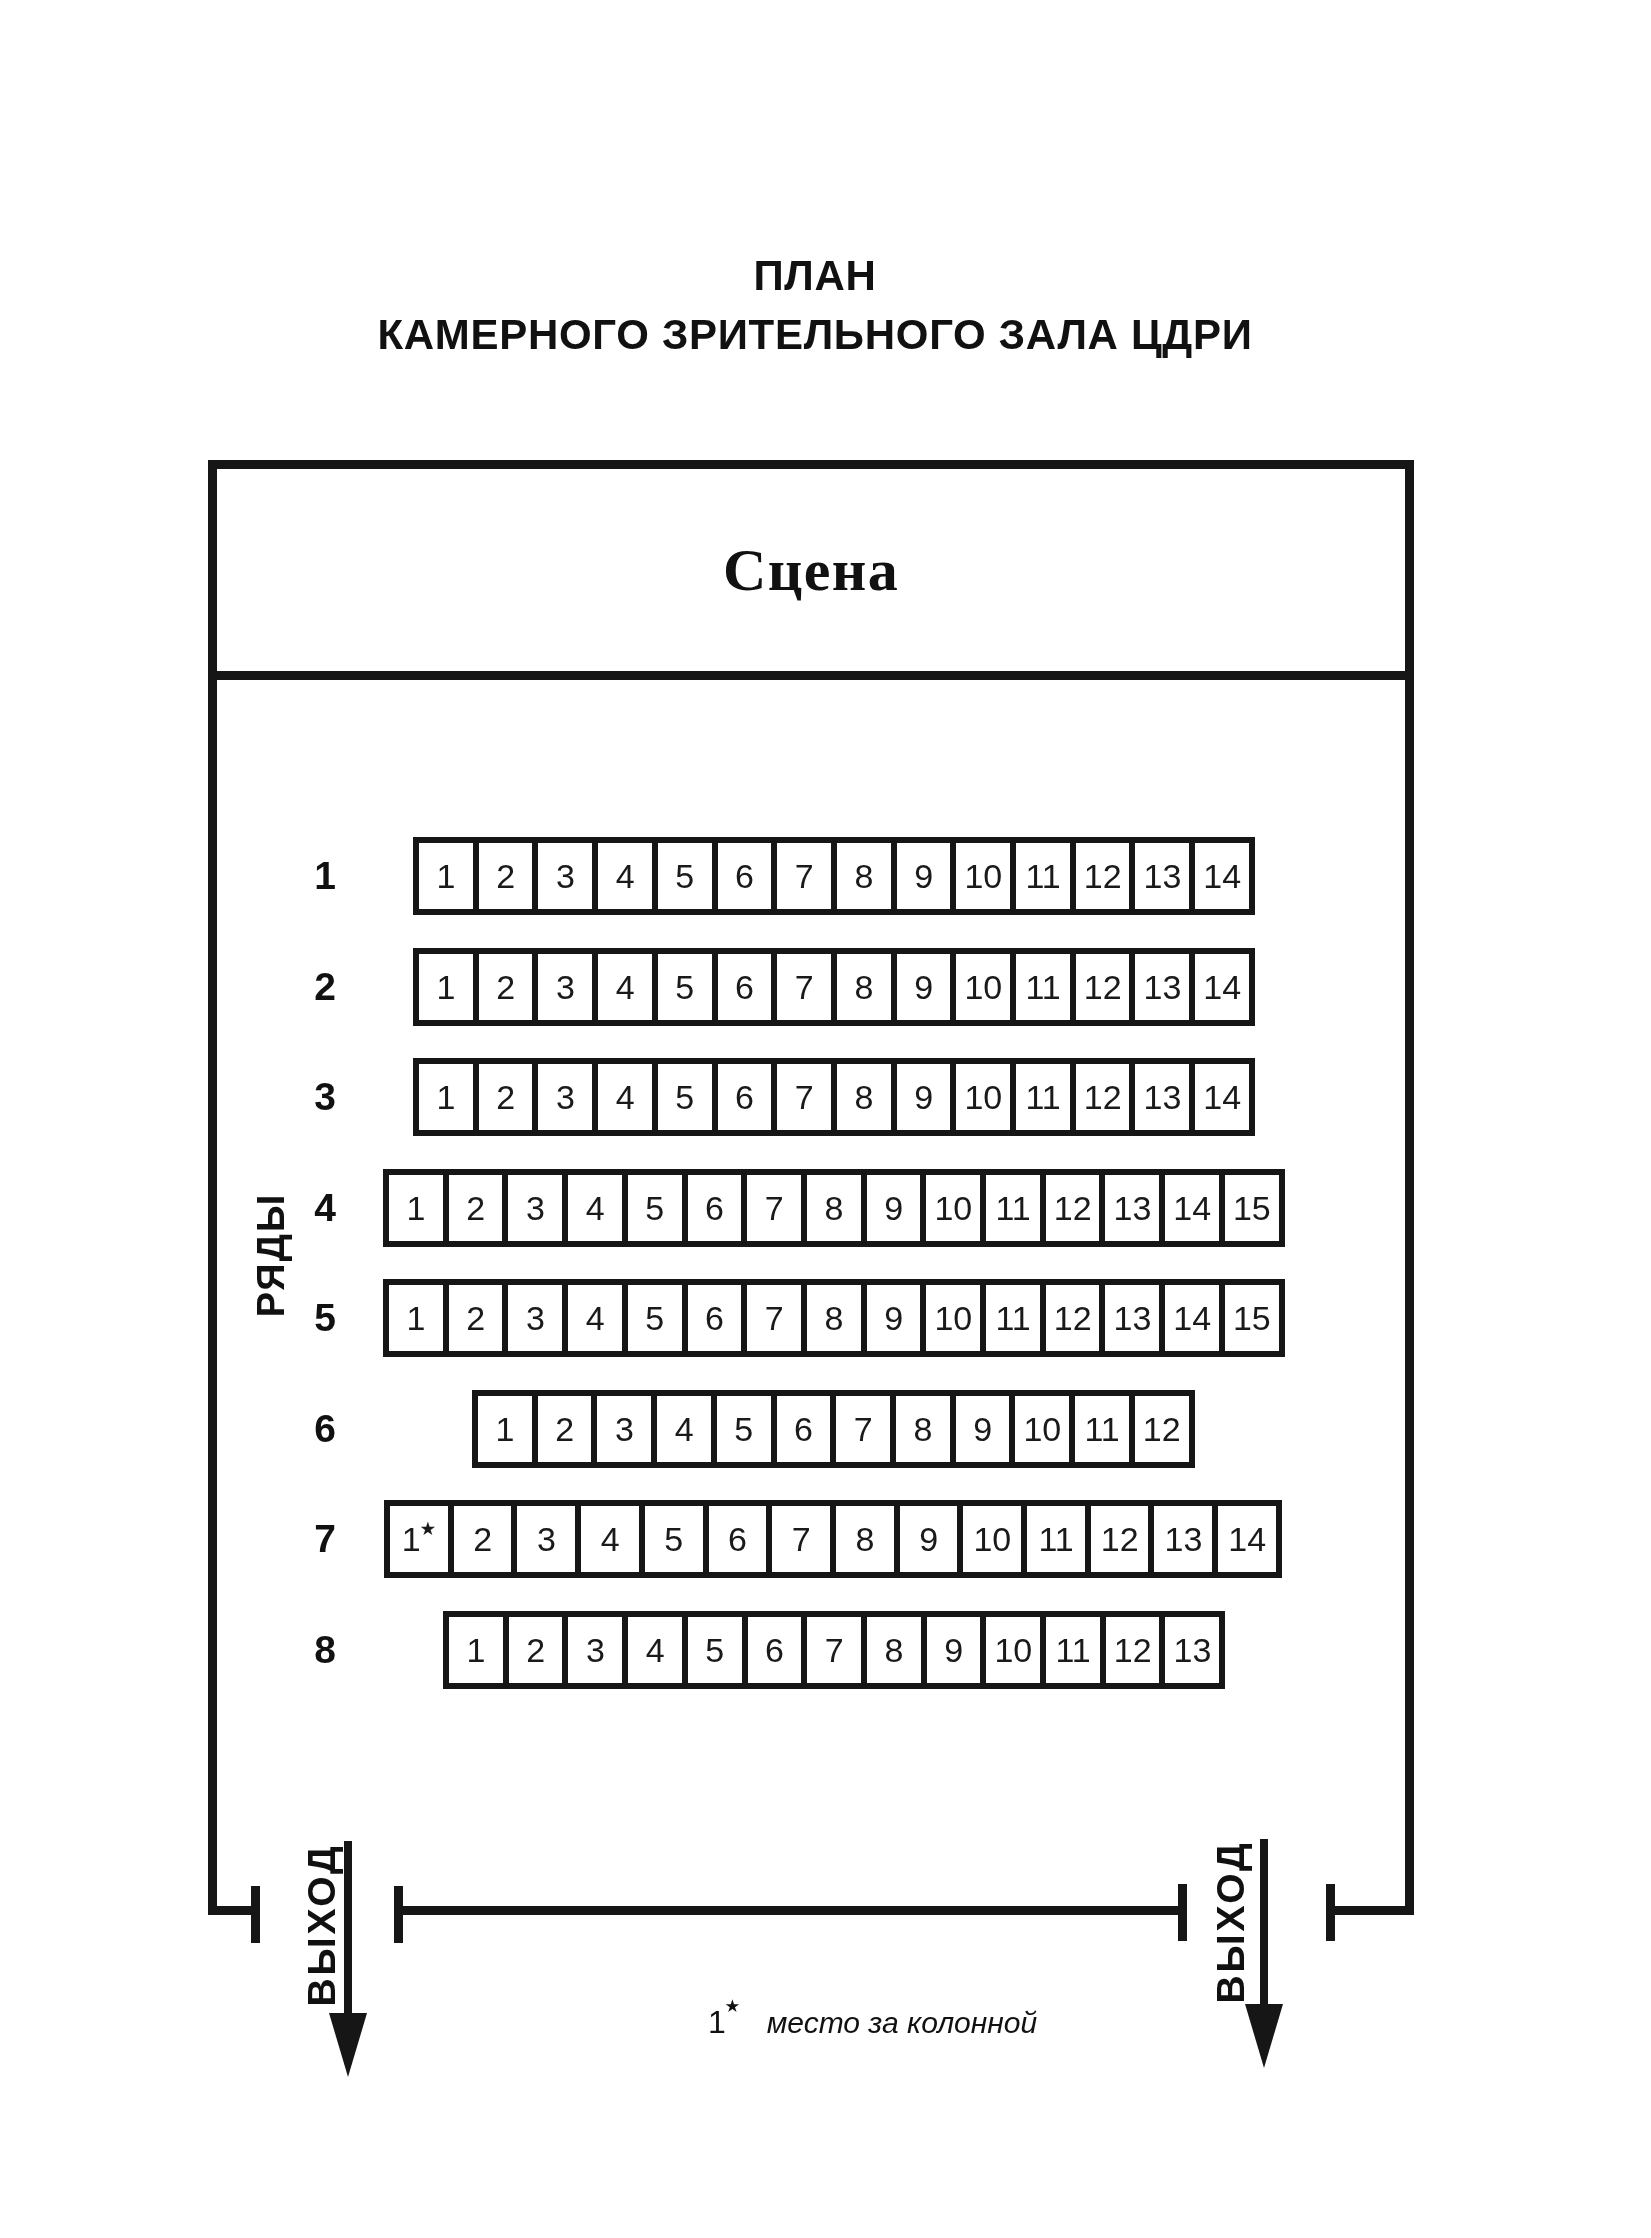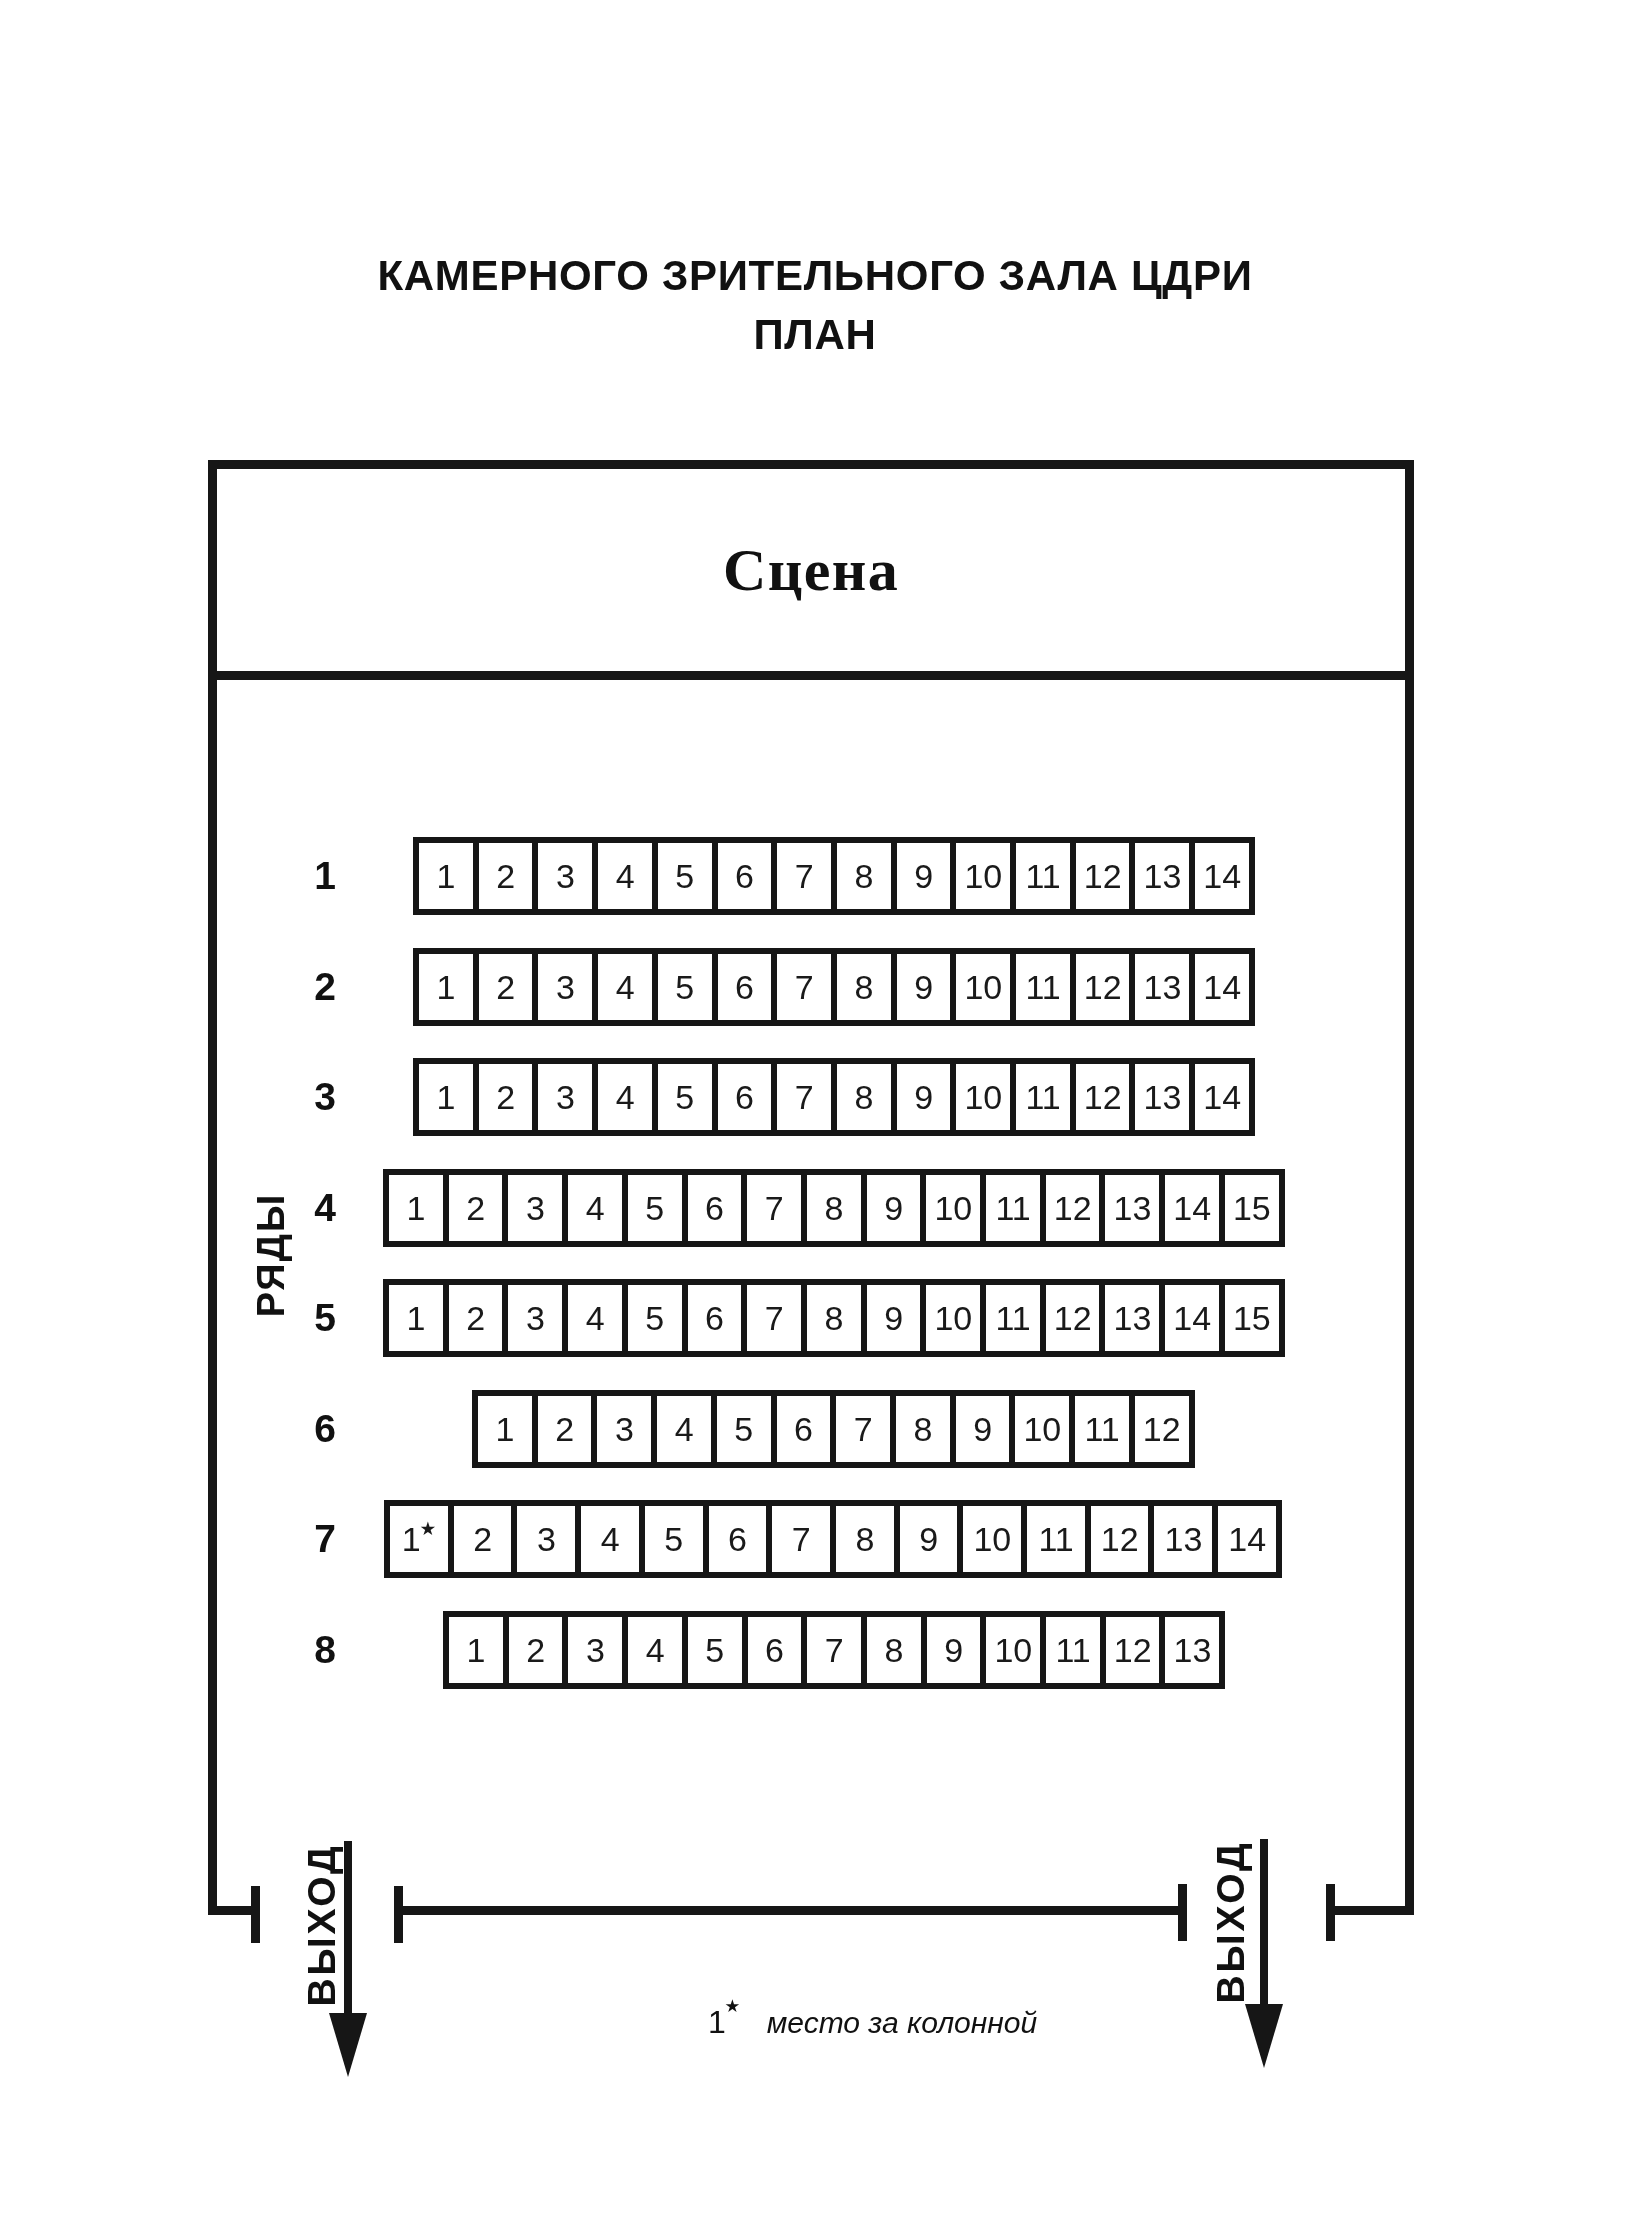--- a/index.html
+++ b/index.html
@@ -60,22 +60,22 @@
   }
   .footnote .marker{ font-style:normal; margin-right:26.6px; }
   .footnote .note-text{ font-style:italic; font-size:30px; }
 </style>
 </head>
 <body>
 
 <div class="page">
 
   <div class="title">
+    <div>ПЛАН</div>
     <div>КАМЕРНОГО ЗРИТЕЛЬНОГО ЗАЛА ЦДРИ</div>
-    <div>ПЛАН</div>
   </div>
 
   <div class="hall">
     <div class="stage">
       <span class="stage-label">Сцена</span>
     </div>
   </div>
 
   <div class="vlabel ryady" style="left:271px; top:1255px;">РЯДЫ</div>
 

